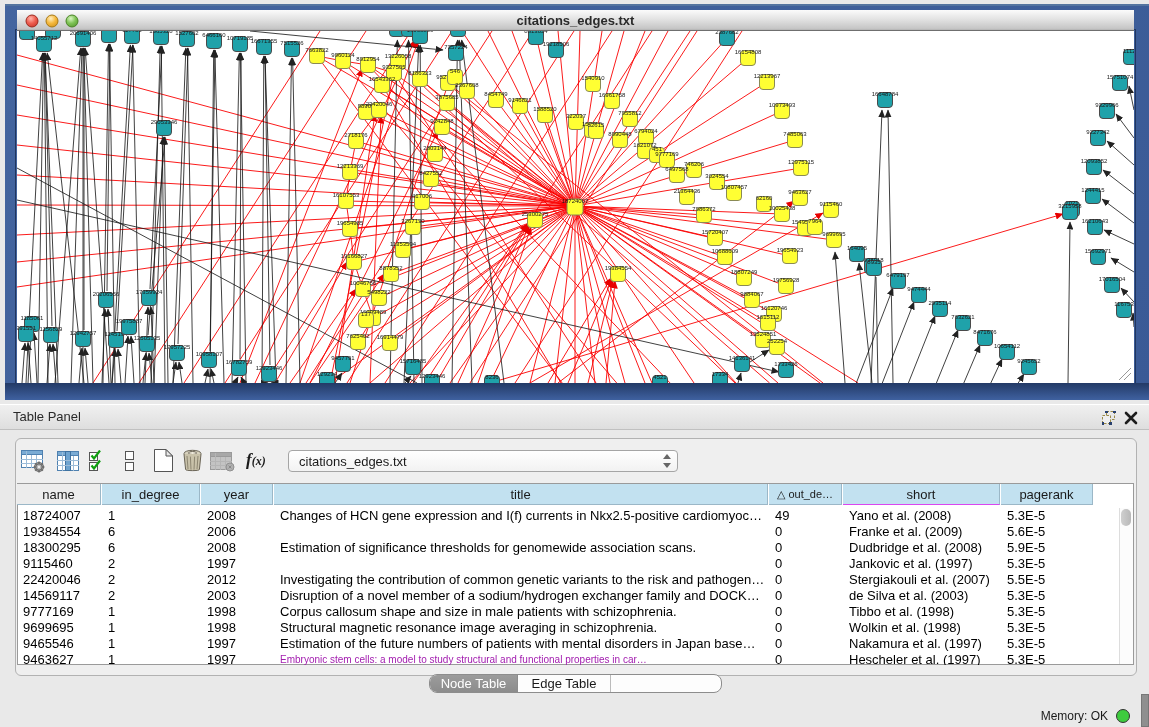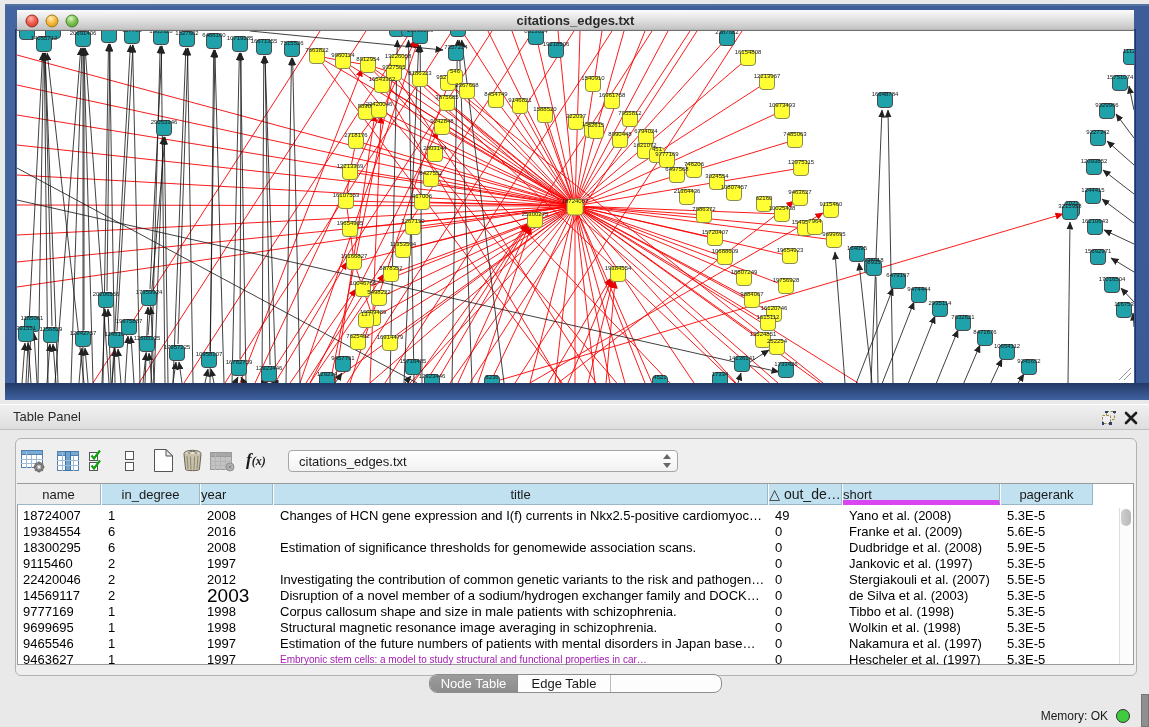--- a/index.html
+++ b/index.html
@@ -654,35 +654,35 @@
 <div style="position:absolute;left:288px;top:450px;width:390px;height:22px;background:linear-gradient(#ffffff,#f2f2f2);border:1px solid #a5a5a5;border-radius:4px;font-size:13px;line-height:21px;color:#1a1a1a;padding-left:10px">citations_edges.txt</div>
 <svg width="10" height="14" viewBox="0 0 10 14" style="position:absolute;left:662px;top:454px">
 <path d="M5 0 L9 5 H1 z" fill="#666"></path>
     <path d="M5 14 L1 9 H9 z" fill="#666"></path>
 </svg>
 
 <div style="position:absolute;left:17px;top:483px;width:1117px;height:182px;background:#fff;border:1px solid #9a9a9a"></div>
 <div style="position:absolute;left:0px;top:483px;width:1140px;height:182px;overflow:hidden">
 <div style="position:absolute;left:17px;top:1px;width:84px;height:21px;background:#ececec;border-right:1px solid #9bb7c7;border-bottom:1px solid #9bb7c7;text-align:center;font-size:13px;line-height:21px;color:#1a1a1a">name</div>
 <div style="position:absolute;left:102px;top:1px;width:98px;height:21px;background:#c2e1f0;border-right:1px solid #9bb7c7;border-bottom:1px solid #9bb7c7;text-align:center;font-size:13px;line-height:21px;color:#1a1a1a">in_degree</div>
-<div style="position:absolute;left:201px;top:1px;width:72px;height:21px;background:#c2e1f0;border-right:1px solid #9bb7c7;border-bottom:1px solid #9bb7c7;font-size:13px;line-height:21px;color:#1a1a1a">year</div>
+<div style="position:absolute;left:201px;top:1px;width:72px;height:21px;background:#c2e1f0;border-right:1px solid #9bb7c7;border-bottom:1px solid #9bb7c7;text-align:center;font-size:13px;line-height:21px;color:#1a1a1a">year</div>
 <div style="position:absolute;left:274px;top:1px;width:494px;height:21px;background:#c2e1f0;border-right:1px solid #9bb7c7;border-bottom:1px solid #9bb7c7;text-align:center;font-size:13px;line-height:21px;color:#1a1a1a">title</div>
-<div style="position:absolute;left:769px;top:1px;width:73px;height:21px;background:#c2e1f0;border-right:1px solid #9bb7c7;border-bottom:1px solid #9bb7c7;text-align:center;font-size:14px;line-height:21px;color:#1a1a1a">△ out_de…</div>
-<div style="position:absolute;left:843px;top:1px;width:157px;height:21px;background:#c2e1f0;border-right:1px solid #9bb7c7;border-bottom:5px solid #d946ef;text-align:left;font-size:13px;line-height:21px;color:#1a1a1a">short</div>
+<div style="position:absolute;left:769px;top:1px;width:73px;height:21px;background:#c2e1f0;border-right:1px solid #9bb7c7;border-bottom:1px solid #9bb7c7;text-align:center;font-size:11px;line-height:21px;color:#1a1a1a">△ out_de…</div>
+<div style="position:absolute;left:843px;top:1px;width:157px;height:21px;background:#c2e1f0;border-right:1px solid #9bb7c7;border-bottom:1px solid #d946ef;text-align:center;font-size:13px;line-height:21px;color:#1a1a1a">short</div>
 <div style="position:absolute;left:1001px;top:1px;width:92px;height:21px;background:#c2e1f0;border-right:1px solid #9bb7c7;border-bottom:1px solid #9bb7c7;text-align:center;font-size:13px;line-height:21px;color:#1a1a1a">pagerank</div>
 <div style="position:absolute;left:23px;top:25px;width:77px;height:16px;overflow:hidden;white-space:nowrap;font-size:13px;line-height:16px;color:#000">18724007</div>
 <div style="position:absolute;left:108px;top:25px;width:91px;height:16px;overflow:hidden;white-space:nowrap;font-size:13px;line-height:16px;color:#000">1</div>
 <div style="position:absolute;left:207px;top:25px;width:65px;height:16px;overflow:hidden;white-space:nowrap;font-size:13px;line-height:16px;color:#000">2008</div>
 <div style="position:absolute;left:280px;top:25px;width:487px;height:16px;overflow:hidden;white-space:nowrap;font-size:13px;line-height:16px;color:#000">Changes of HCN gene expression and I(f) currents in Nkx2.5-positive cardiomyoc…</div>
 <div style="position:absolute;left:775px;top:25px;width:66px;height:16px;overflow:hidden;white-space:nowrap;font-size:13px;line-height:16px;color:#000">49</div>
 <div style="position:absolute;left:849px;top:25px;width:150px;height:16px;overflow:hidden;white-space:nowrap;font-size:13px;line-height:16px;color:#000">Yano et al. (2008)</div>
 <div style="position:absolute;left:1007px;top:25px;width:85px;height:16px;overflow:hidden;white-space:nowrap;font-size:13px;line-height:16px;color:#000">5.3E-5</div>
 <div style="position:absolute;left:23px;top:41px;width:77px;height:16px;overflow:hidden;white-space:nowrap;font-size:13px;line-height:16px;color:#000">19384554</div>
 <div style="position:absolute;left:108px;top:41px;width:91px;height:16px;overflow:hidden;white-space:nowrap;font-size:13px;line-height:16px;color:#000">6</div>
-<div style="position:absolute;left:207px;top:41px;width:65px;height:16px;overflow:hidden;white-space:nowrap;font-size:13px;line-height:16px;color:#000">2016</div>
+<div style="position:absolute;left:207px;top:41px;width:65px;height:16px;overflow:hidden;white-space:nowrap;font-size:13px;line-height:16px;color:#000">2006</div>
 <div style="position:absolute;left:775px;top:41px;width:66px;height:16px;overflow:hidden;white-space:nowrap;font-size:13px;line-height:16px;color:#000">0</div>
 <div style="position:absolute;left:849px;top:41px;width:150px;height:16px;overflow:hidden;white-space:nowrap;font-size:13px;line-height:16px;color:#000">Franke et al. (2009)</div>
 <div style="position:absolute;left:1007px;top:41px;width:85px;height:16px;overflow:hidden;white-space:nowrap;font-size:13px;line-height:16px;color:#000">5.6E-5</div>
 <div style="position:absolute;left:23px;top:57px;width:77px;height:16px;overflow:hidden;white-space:nowrap;font-size:13px;line-height:16px;color:#000">18300295</div>
 <div style="position:absolute;left:108px;top:57px;width:91px;height:16px;overflow:hidden;white-space:nowrap;font-size:13px;line-height:16px;color:#000">6</div>
 <div style="position:absolute;left:207px;top:57px;width:65px;height:16px;overflow:hidden;white-space:nowrap;font-size:13px;line-height:16px;color:#000">2008</div>
 <div style="position:absolute;left:280px;top:57px;width:487px;height:16px;overflow:hidden;white-space:nowrap;font-size:13px;line-height:16px;color:#000">Estimation of significance thresholds for genomewide association scans.</div>
 <div style="position:absolute;left:775px;top:57px;width:66px;height:16px;overflow:hidden;white-space:nowrap;font-size:13px;line-height:16px;color:#000">0</div>
 <div style="position:absolute;left:849px;top:57px;width:150px;height:16px;overflow:hidden;white-space:nowrap;font-size:13px;line-height:16px;color:#000">Dudbridge et al. (2008)</div>
 <div style="position:absolute;left:1007px;top:57px;width:85px;height:16px;overflow:hidden;white-space:nowrap;font-size:13px;line-height:16px;color:#000">5.9E-5</div>
@@ -694,21 +694,21 @@
 <div style="position:absolute;left:1007px;top:73px;width:85px;height:16px;overflow:hidden;white-space:nowrap;font-size:13px;line-height:16px;color:#000">5.3E-5</div>
 <div style="position:absolute;left:23px;top:89px;width:77px;height:16px;overflow:hidden;white-space:nowrap;font-size:13px;line-height:16px;color:#000">22420046</div>
 <div style="position:absolute;left:108px;top:89px;width:91px;height:16px;overflow:hidden;white-space:nowrap;font-size:13px;line-height:16px;color:#000">2</div>
 <div style="position:absolute;left:207px;top:89px;width:65px;height:16px;overflow:hidden;white-space:nowrap;font-size:13px;line-height:16px;color:#000">2012</div>
 <div style="position:absolute;left:280px;top:89px;width:487px;height:16px;overflow:hidden;white-space:nowrap;font-size:13px;line-height:16px;color:#000">Investigating the contribution of common genetic variants to the risk and pathogen…</div>
 <div style="position:absolute;left:775px;top:89px;width:66px;height:16px;overflow:hidden;white-space:nowrap;font-size:13px;line-height:16px;color:#000">0</div>
 <div style="position:absolute;left:849px;top:89px;width:150px;height:16px;overflow:hidden;white-space:nowrap;font-size:13px;line-height:16px;color:#000">Stergiakouli et al. (2007)</div>
 <div style="position:absolute;left:1007px;top:89px;width:85px;height:16px;overflow:hidden;white-space:nowrap;font-size:13px;line-height:16px;color:#000">5.5E-5</div>
 <div style="position:absolute;left:23px;top:105px;width:77px;height:16px;overflow:hidden;white-space:nowrap;font-size:13px;line-height:16px;color:#000">14569117</div>
 <div style="position:absolute;left:108px;top:105px;width:91px;height:16px;overflow:hidden;white-space:nowrap;font-size:13px;line-height:16px;color:#000">2</div>
-<div style="position:absolute;left:207px;top:105px;width:65px;height:16px;overflow:hidden;white-space:nowrap;font-size:19px;line-height:16px;color:#000">2003</div>
+<div style="position:absolute;left:207px;top:105px;width:65px;height:16px;overflow:hidden;white-space:nowrap;font-size:13px;line-height:16px;color:#000">2003</div>
 <div style="position:absolute;left:280px;top:105px;width:487px;height:16px;overflow:hidden;white-space:nowrap;font-size:13px;line-height:16px;color:#000">Disruption of a novel member of a sodium/hydrogen exchanger family and DOCK…</div>
 <div style="position:absolute;left:775px;top:105px;width:66px;height:16px;overflow:hidden;white-space:nowrap;font-size:13px;line-height:16px;color:#000">0</div>
 <div style="position:absolute;left:849px;top:105px;width:150px;height:16px;overflow:hidden;white-space:nowrap;font-size:13px;line-height:16px;color:#000">de Silva et al. (2003)</div>
 <div style="position:absolute;left:1007px;top:105px;width:85px;height:16px;overflow:hidden;white-space:nowrap;font-size:13px;line-height:16px;color:#000">5.3E-5</div>
 <div style="position:absolute;left:23px;top:121px;width:77px;height:16px;overflow:hidden;white-space:nowrap;font-size:13px;line-height:16px;color:#000">9777169</div>
 <div style="position:absolute;left:108px;top:121px;width:91px;height:16px;overflow:hidden;white-space:nowrap;font-size:13px;line-height:16px;color:#000">1</div>
 <div style="position:absolute;left:207px;top:121px;width:65px;height:16px;overflow:hidden;white-space:nowrap;font-size:13px;line-height:16px;color:#000">1998</div>
 <div style="position:absolute;left:280px;top:121px;width:487px;height:16px;overflow:hidden;white-space:nowrap;font-size:13px;line-height:16px;color:#000">Corpus callosum shape and size in male patients with schizophrenia.</div>
 <div style="position:absolute;left:775px;top:121px;width:66px;height:16px;overflow:hidden;white-space:nowrap;font-size:13px;line-height:16px;color:#000">0</div>
 <div style="position:absolute;left:849px;top:121px;width:150px;height:16px;overflow:hidden;white-space:nowrap;font-size:13px;line-height:16px;color:#000">Tibbo et al. (1998)</div>

